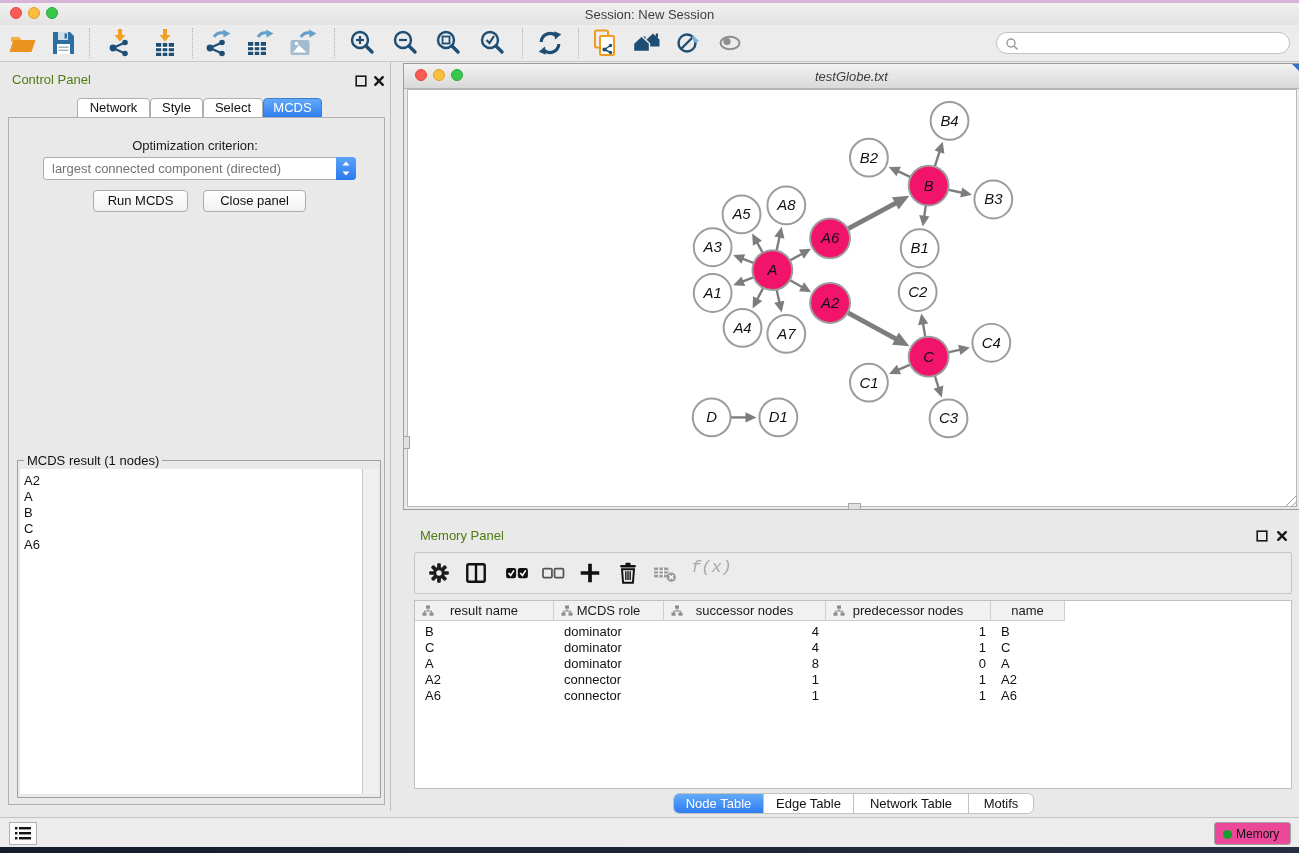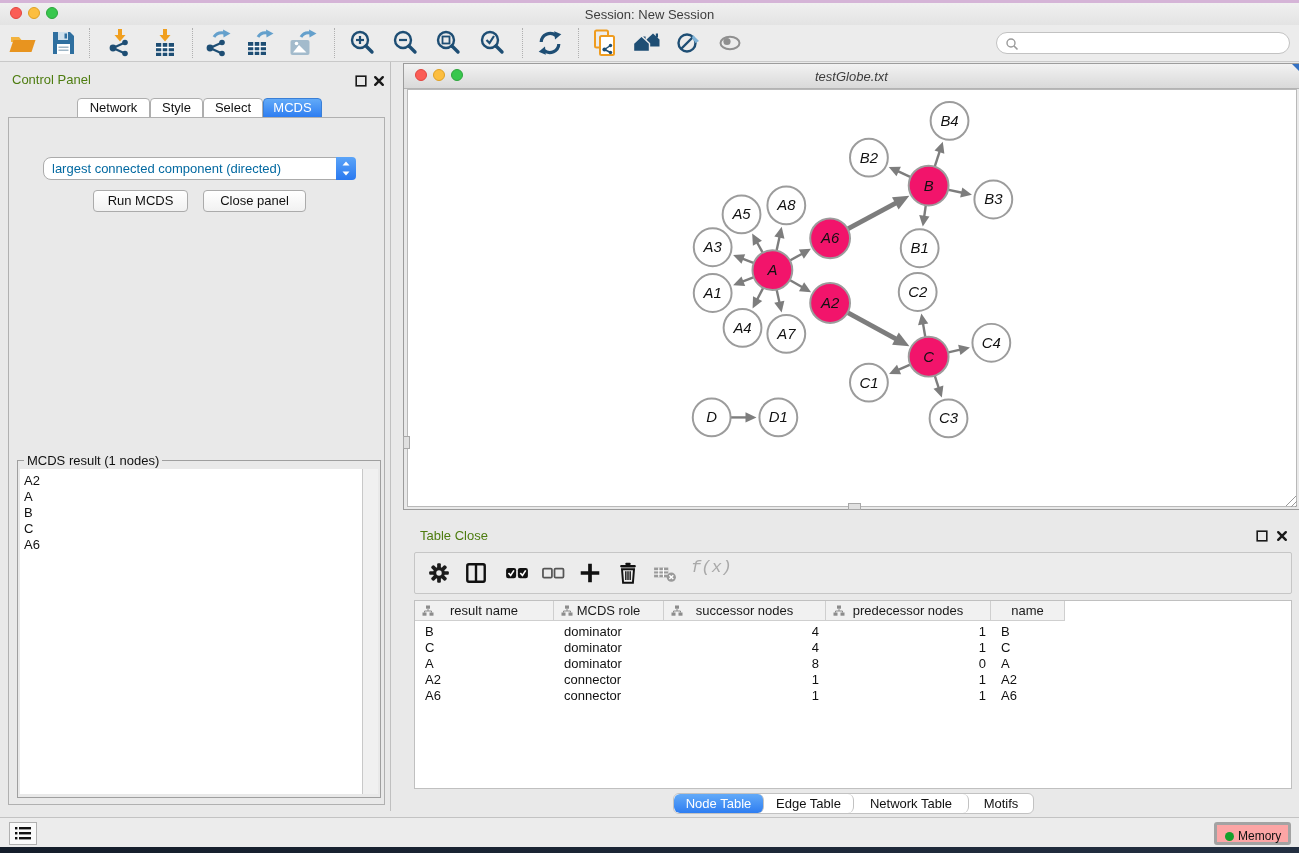--- a/index.html
+++ b/index.html
@@ -24,21 +24,21 @@
   #search-box { top:7px; left:996px; width:294px; height:22px; background:#fff; border:1px solid #c2c2c2; border-radius:12px; }
 
   
   #control-panel { top:59px; left:0; width:391px; height:749px; border-right:1px solid #c0c0c0; }
   .panel-title { font-size:13px; color:#4d7c0f; }
   .wicon { width:12px; height:12px; }
   .cp-tab { top:36px; height:20px; border:1px solid #aeaeae; border-radius:4px 4px 0 0; background:#fff; font-size:13px; text-align:center; line-height:18px; color:#111; }
   .cp-tab.active { background:linear-gradient(#62aaf8,#2e7df1); color:#fff; border-color:#3a7fd6; }
   #cp-frame { top:55px; left:8px; width:377px; height:688px; border:1px solid #b0b0b0; }
   #opt-label { top:76px; width:100%; text-align:center; font-size:13px; color:#1a1a1a; }
-  #dropdown { top:95px; left:43px; width:313px; height:23px; background:#fff; border:1px solid #ababab; border-radius:8px; font-size:13px; line-height:21px; color:#0369a1; padding-left:8px; }
+  #dropdown { top:95px; left:43px; width:313px; height:23px; background:#fff; border:1px solid #ababab; border-radius:3px; font-size:13px; line-height:21px; color:#737373; padding-left:8px; }
   #dropdown .cap { position:absolute; right:-1px; top:-1px; width:20px; height:23px; background:linear-gradient(#5ba4f8,#2a79f0); border-radius:0 4px 4px 0; }
   .btn { top:128px; height:22px; background:linear-gradient(#ffffff,#f1f1f1); border:1px solid #ababab; border-radius:4px; font-size:13px; text-align:center; line-height:20px; color:#111; }
   #result-fieldset { top:398px; left:17px; width:364px; height:338px; border:1px solid #9f9f9f; }
   #result-legend { top:-8px; left:6px; background:#e9e9e9; padding:0 3px; font-size:13px; color:#111; }
   #result-list { top:8px; left:2px; right:2px; bottom:3px; background:#fff; padding-top:4px; }
   #result-scroll { top:0; right:0; width:16px; height:100%; background:#f0f0f0; border-left:1px solid #c8c8c8; }
   .result-item { font-size:13px; color:#111; line-height:16px; padding-left:4px; }
 
   
   #net-window { top:60px; left:403px; width:896px; height:447px; background:#e9e9e9; border:1px solid #9c9c9c; border-right:none;font-style:italic; }
@@ -54,28 +54,28 @@
   
   #table-panel { top:516px; left:403px; width:896px; height:301px; }
   #tp-toolbar { top:33px; left:11px; width:878px; height:42px; border:1px solid #c6c6c6; border-radius:2px; background:#ececec; }
   .tpi { top:8px; width:24px; height:24px; }
   #tp-table { top:81px; left:11px; width:878px; height:189px; background:#fff; border:1px solid #c0c0c0; }
   #tp-header { top:0; left:0; height:20px; background:#f1f1f1; border-bottom:1px solid #cfcfcf; }
   .th { top:0; height:20px; border-right:1px solid #cfcfcf; font-size:13px; color:#1a1a1a; text-align:center; line-height:19px; }
   .th .tree { position:absolute; left:7px; top:4px; }
   .td { font-size:13px; color:#111; height:16px; line-height:16px; }
   .bt-group { top:274px; left:270px; height:21px; border:1px solid #c2c2c2; border-radius:6px; background:#fff; display:flex; overflow:hidden; }
-  .bt { height:100%; font-size:13px; line-height:19px; text-align:center; color:#111; border-right:1px solid #c2c2c2;border-radius:6px; }
+  .bt { height:100%; font-size:13px; line-height:19px; text-align:center; color:#111; border-right:1px solid #c2c2c2; }
   .bt:last-child { border-right:none; }
   .bt.active { background:linear-gradient(#62aaf8,#2e7df1); color:#fff; }
 
   
   #status-bar { top:814px; left:0; width:1299px; height:30px; background:#ececec; border-top:1px solid #c3c3c3; }
   #list-btn { top:4px; left:9px; width:28px; height:23px; background:#fafafa; border:1px solid #b0b0b0; }
-  #memory-btn { top:4px; left:1214px; width:77px; height:23px; background:#fca5a5; border:3px solid #a3a3a3; border-radius:3px; font-size:12px; color:#111; }
+  #memory-btn { top:4px; left:1214px; width:77px; height:23px; background:#ec4899; border:1px solid #a3a3a3; border-radius:3px; font-size:12px; color:#111; }
   #memory-dot { position:absolute; left:8px; top:7px; width:9px; height:9px; border-radius:50%; background:#14a02b; }
   #memory-label { position:absolute; left:21px; top:4px; }
 </style>
 </head>
 <body>
 
 <div id="desktop-top" class="abs"></div>
 <div id="app" class="abs">
 
   <div id="titlebar" class="abs">
@@ -225,20 +225,21 @@
       <rect x="1.2" y="1.2" width="9.6" height="9.6" fill="none" stroke="#1a1a1a" stroke-width="1.6"></rect>
     </svg>
     <svg class="abs wicon" style="left:373px;top:13px" viewBox="0 0 12 12">
       <path d="M2.2 2.2 L9.8 9.8 M9.8 2.2 L2.2 9.8" stroke="#1a1a1a" stroke-width="2.4" stroke-linecap="round"></path>
     </svg>
     <div class="abs cp-tab" style="left:77px;width:73px">Network</div>
     <div class="abs cp-tab" style="left:150px;width:53px">Style</div>
     <div class="abs cp-tab" style="left:203px;width:60px">Select</div>
     <div class="abs cp-tab active" style="left:263px;width:59px">MCDS</div>
     <div id="cp-frame" class="abs"></div>
+    <div id="opt-label" class="abs">Optimization criterion:</div>
     <div id="dropdown" class="abs">
       <span>largest connected component (directed)</span>
       <div class="cap">
         <svg width="20" height="23" viewBox="0 0 20 23">
             <polygon points="10,4.5 13.5,8.5 6.5,8.5" fill="#fff"></polygon>
             <polygon points="10,18.5 13.5,14.5 6.5,14.5" fill="#fff"></polygon>
           </svg>
       </div>
     </div>
     <div class="abs btn" style="left:93px;width:95px">Run MCDS</div>
@@ -345,21 +346,21 @@
         <text x="304" y="334" text-anchor="middle" font-size="15" fill="#111111" font-family="Liberation Sans, sans-serif">D</text>
         <circle cx="371" cy="329" r="19" fill="#ffffff" stroke="#9c9c9c" stroke-width="2"></circle>
         <text x="371" y="334" text-anchor="middle" font-size="15" fill="#111111" font-family="Liberation Sans, sans-serif">D1</text>
       </svg>
     <div id="net-left-handle" class="abs"></div>
     <div id="net-bottom-handle" class="abs"></div>
     <div class="abs grip"></div>
   </div>
 
   <div id="table-panel" class="abs">
-    <div class="abs panel-title" style="left:17px;top:9px">Table Close</div>
+    <div class="abs panel-title" style="left:17px;top:9px">Memory Panel</div>
     <svg class="abs wicon" style="left:853px;top:11px" viewBox="0 0 12 12">
       <rect x="1.2" y="1.2" width="9.6" height="9.6" fill="none" stroke="#1a1a1a" stroke-width="1.6"></rect>
     </svg>
     <svg class="abs wicon" style="left:873px;top:11px" viewBox="0 0 12 12">
       <path d="M2.2 2.2 L9.8 9.8 M9.8 2.2 L2.2 9.8" stroke="#1a1a1a" stroke-width="2.4" stroke-linecap="round"></path>
     </svg>
     <div id="tp-toolbar" class="abs">
       <svg class="abs tpi" style="left:12px" viewBox="0 0 22 22">
         <g fill="#1c1c1c">
           <rect x="9.3" y="2" width="3.4" height="18" rx="1"></rect>

